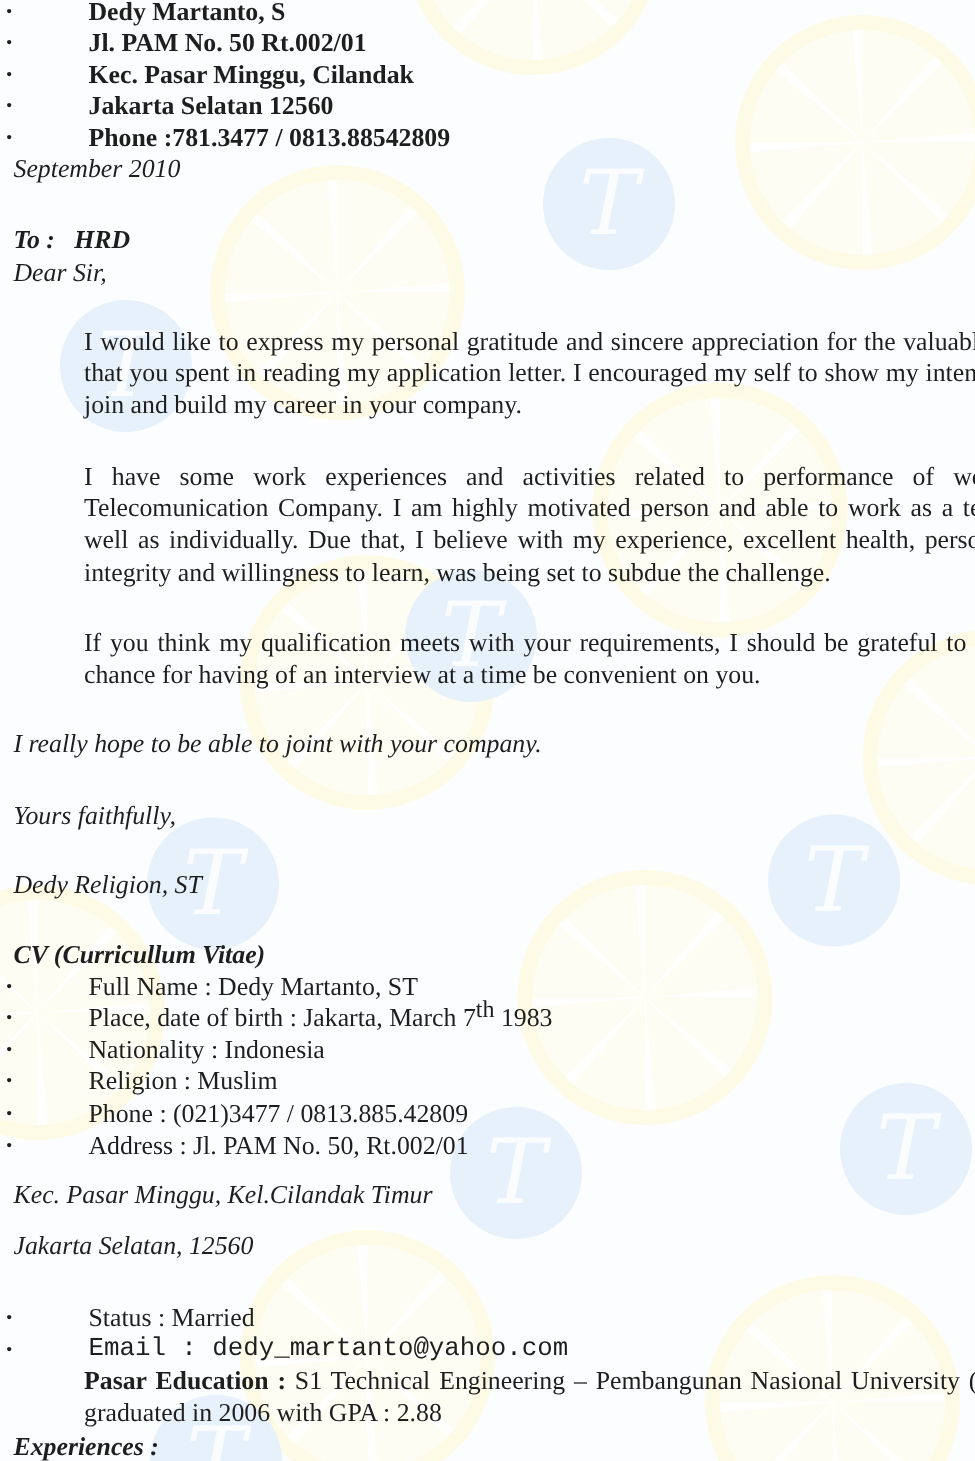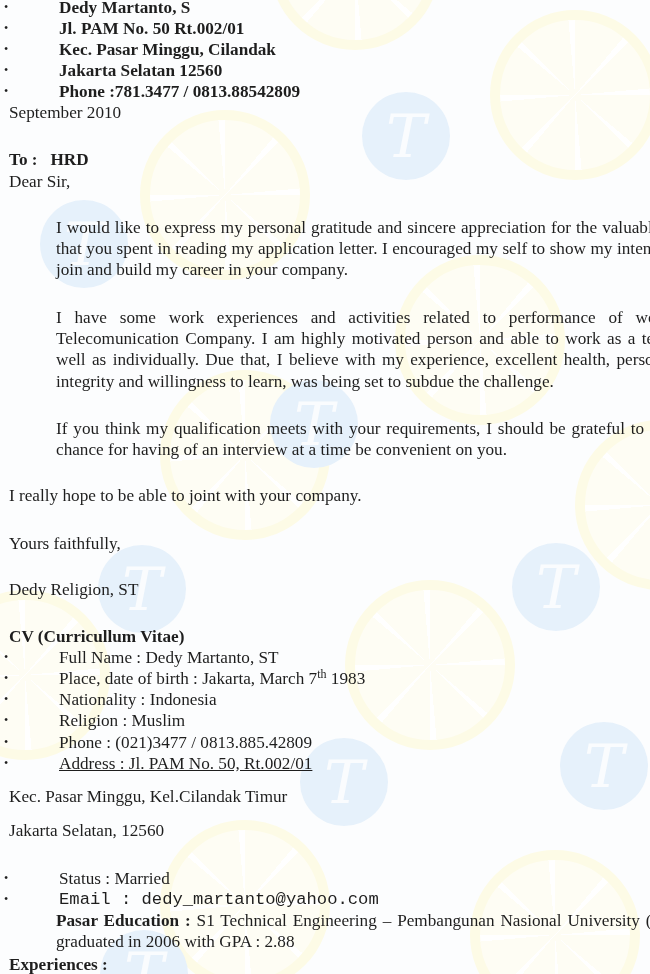--- a/index.html
+++ b/index.html
@@ -22,29 +22,29 @@
     font-family: "DejaVu Serif", serif; font-style: italic;
     font-size: 60px; color: #fafcfe;
   }
   .wm-lemon {
     width: 150px; height: 150px; border-radius: 50%;
     border: 10px solid #fdfbe6;
     background:
       repeating-conic-gradient(#fefdf4 0deg 40deg, #ffffff 40deg 45deg);
   }
   .page { position: absolute; left: 0; top: 0; width: 650px; z-index: 1; }
-  .line { position: absolute; left: 9px; white-space: nowrap; }
+  .line { position: absolute; left: 9px; white-space: nowrap; font-style: italic; }
   .bul { position: absolute; left: 4px; font-size: 12px; }
   .bt { position: absolute; left: 59px; white-space: nowrap; }
   .bold { font-weight: bold; }
   .just {
     position: absolute; left: 24px; width: 640px;
     text-align: justify; text-align-last: left; margin-left: 32px;
   }
-  sup { font-size: 12px; line-height: 0; vertical-align: 6px; }
+  sup { font-size: 16px; line-height: 0; vertical-align: 6px; }
 </style>
 </head>
 <body>
 
 <div class="wm wm-lemon" style="left:270px;top:-120px;"></div>
 <div class="wm wm-lemon" style="left:490px;top:10px;"></div>
 <div class="wm wm-blue" style="left:362px;top:92px;">
     <span>T</span>
   </div>
 <div class="wm wm-lemon" style="left:140px;top:110px;"></div>
@@ -119,21 +119,21 @@
     <span class="bul" style="top:689px;">•</span>
     <span class="bt" style="top:689px;">Nationality : Indonesia</span>
 
     <span class="bul" style="top:710px;">•</span>
     <span class="bt" style="top:710px;">Religion : Muslim</span>
 
     <span class="bul" style="top:732px;">•</span>
     <span class="bt" style="top:732px;">Phone : (021)3477 / 0813.885.42809</span>
 
     <span class="bul" style="top:753px;">•</span>
-    <span class="bt" style="top:753px;text-decoration:underline;">Address : Jl. PAM No. 50, Rt.002/01</span>
+    <span class="bt" style="top:753px;">Address : Jl. PAM No. 50, Rt.002/01</span>
   </div>
   <div class="line" style="top:774px;margin-top:12px;">Kec. Pasar Minggu, Kel.Cilandak Timur</div>
   <div class="line" style="top:820px;">Jakarta Selatan, 12560</div>
 
   <div>
     <span class="bul" style="top:868px;">•</span>
     <span class="bt" style="top:868px;font-family:Liberation Serif, serif;">Status : Married</span>
     <span class="bul" style="top:889px;">•</span>
     <span class="bt" style="top:889px;font-family:Liberation Mono, monospace;">Email : dedy_martanto@yahoo.com</span>
   </div>

